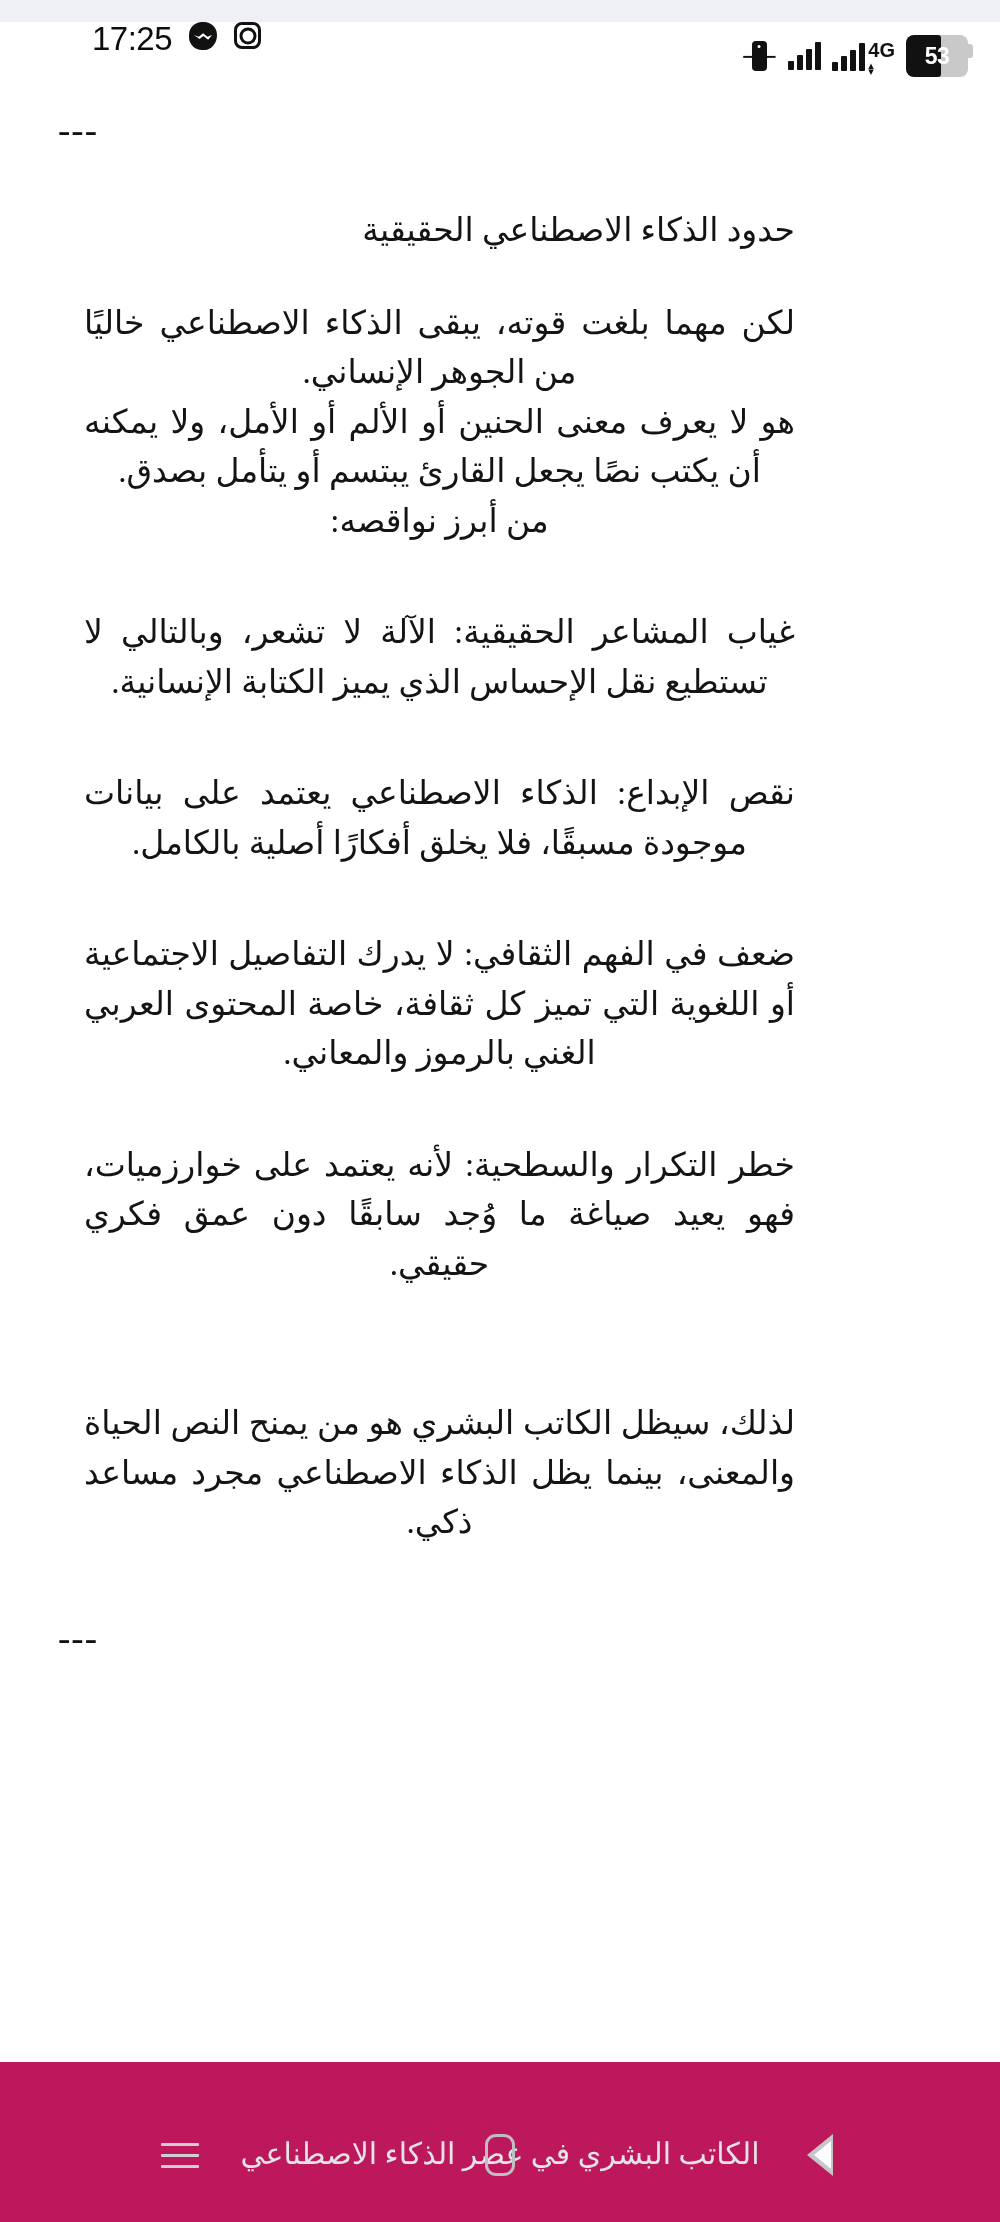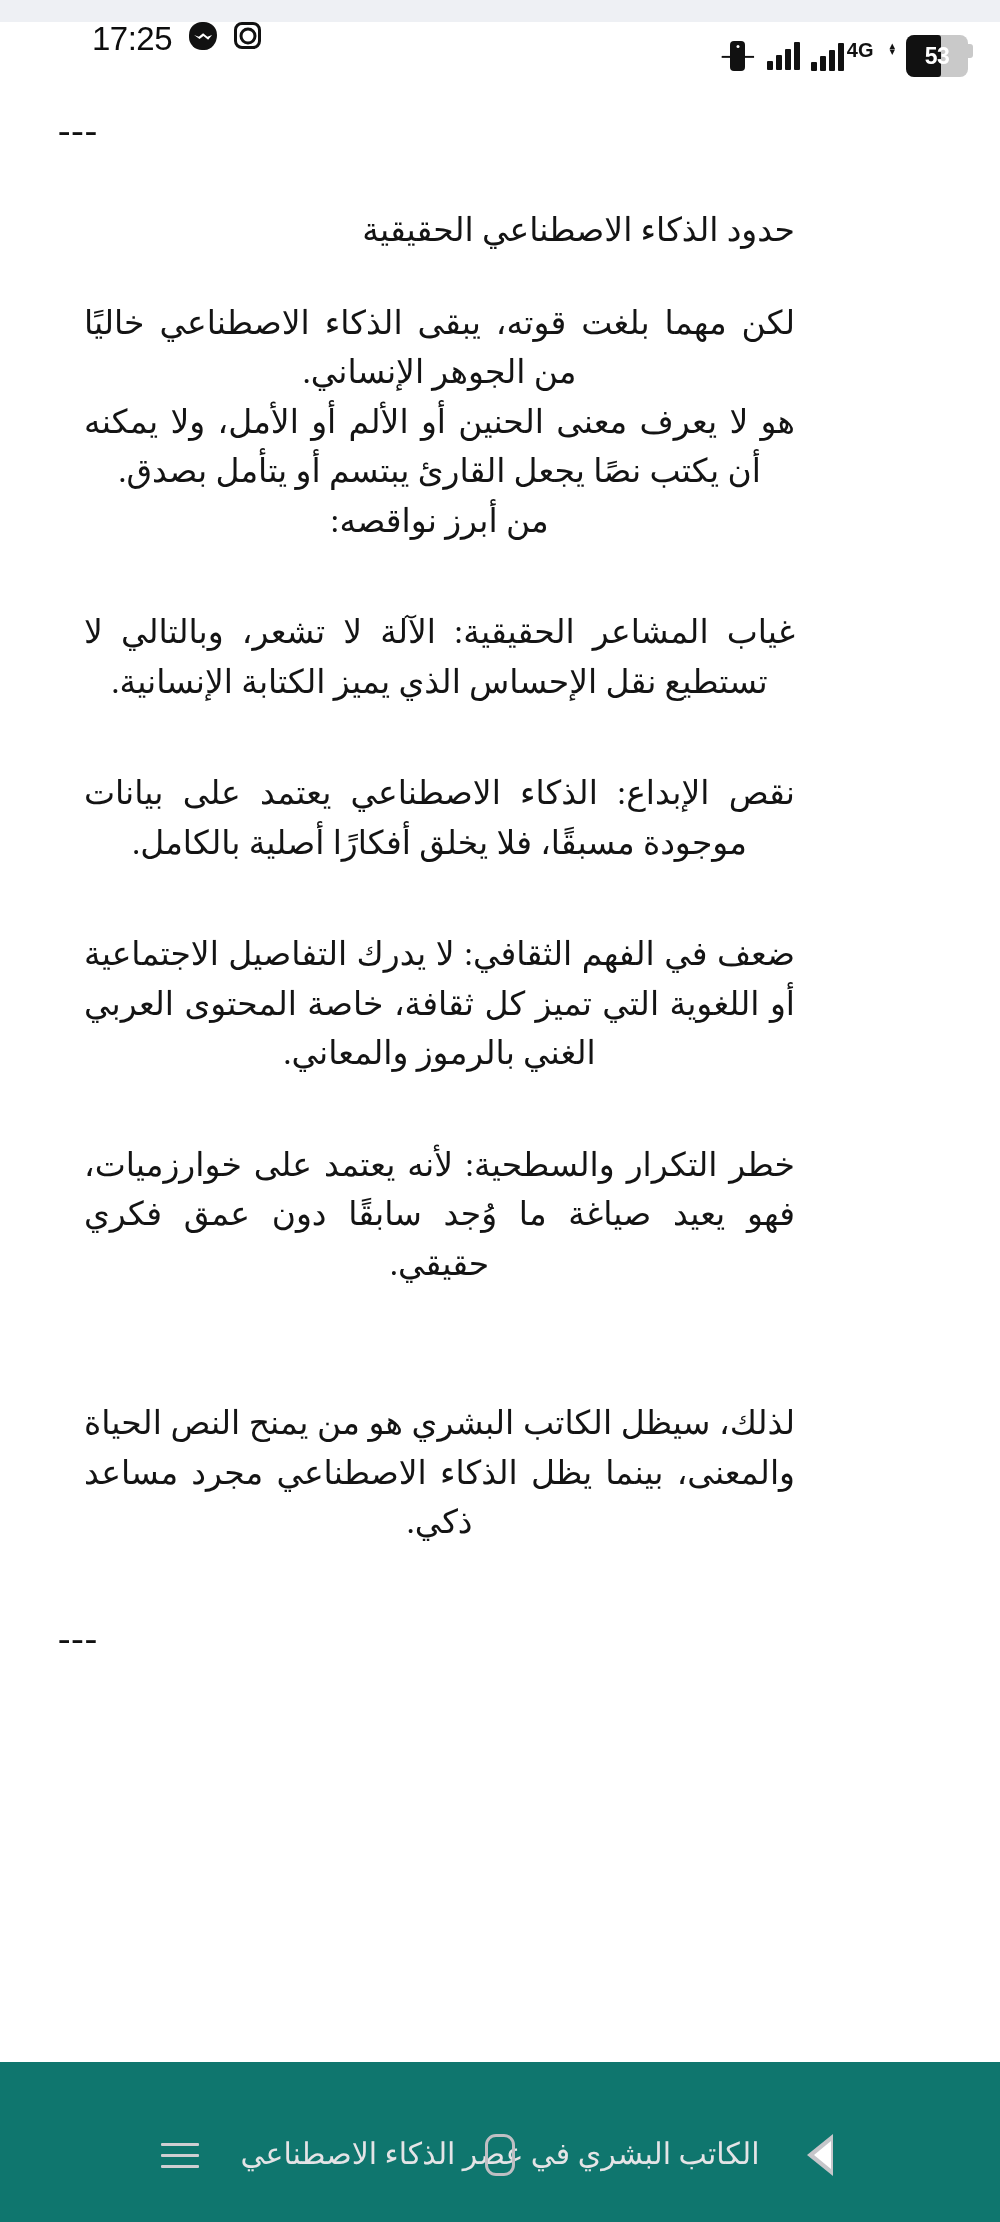--- a/index.html
+++ b/index.html
@@ -149,23 +149,24 @@
 
   .net-group {
     display: flex;
     align-items: flex-end;
     gap: 3px;
     height: 30px;
   }
   .net-label {
     display: flex;
     align-items: flex-start;
-    gap: 16px;
+    gap: 2px;
     height: 30px;
     padding-bottom: 2px;
+    flex-direction: column;
   }
   .net-arrows {
     display: flex;
     flex-direction: column;
     line-height: 6px;
     font-size: 11px;
     color: #111;
     margin-top: 1px;
   }
   .net-text {
@@ -258,21 +259,21 @@
   .para.first { margin-top: 44px; }
   .para.tight { margin-top: 0px; }
   .para.gap-lg { margin-top: 62px; }
   .para.gap-xl { margin-top: 110px; }
 
   
   .nav-zone {
     position: relative;
     height: 160px;
     flex: 0 0 auto;
-    background: #0f766e;
+    background: #be185d;
     text-decoration: underline;
   }
 
   .watermark {
     position: absolute;
     left: 0; right: 0;
     top: 72px;
     text-align: center;
     direction: rtl;
     font-size: 30px;

